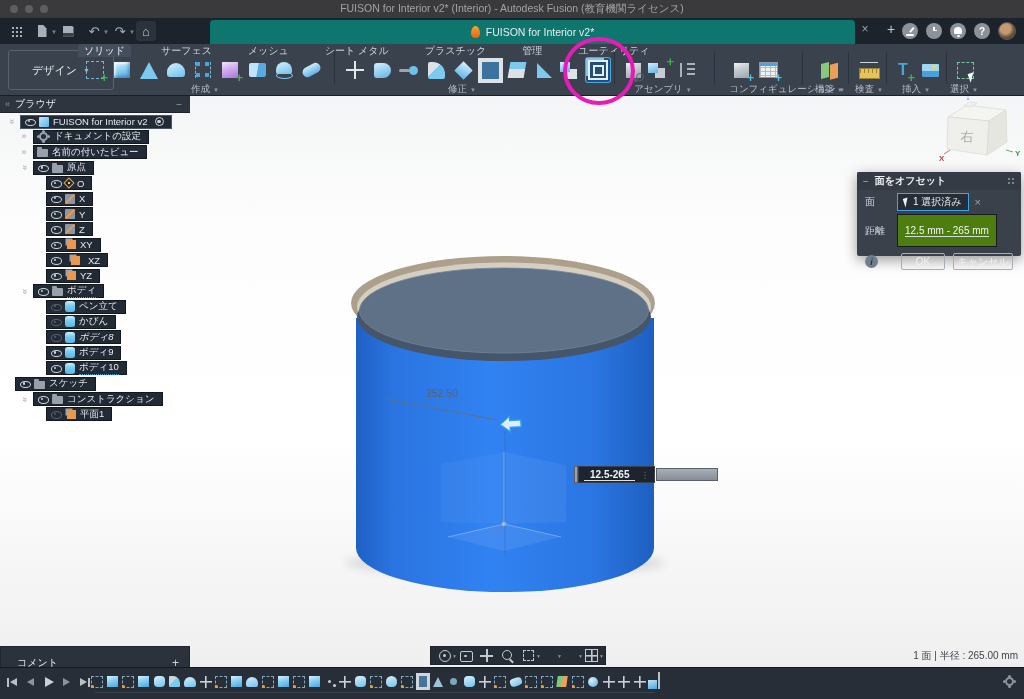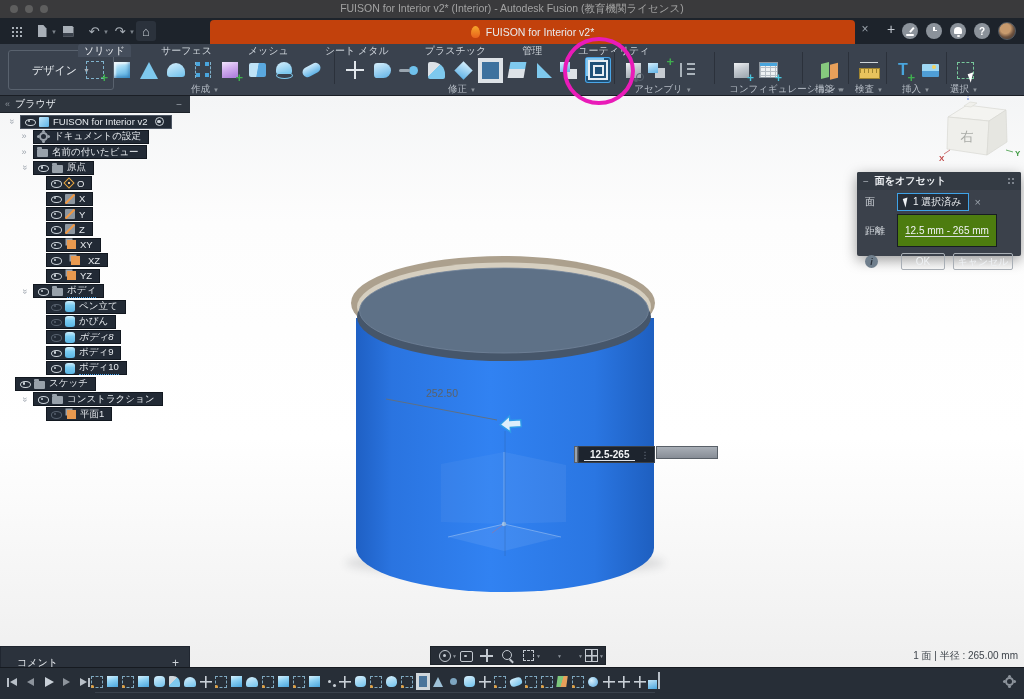--- a/index.html
+++ b/index.html
@@ -17,21 +17,21 @@
 #qat{position:absolute;left:4px;top:0;height:26px;display:flex;align-items:center;gap:6px;padding-left:2px}
 .qi{width:20px;height:20px;display:flex;align-items:center;justify-content:center;color:#a8afb7;position:relative}
 .qi .car{position:absolute;right:-5px;top:8px;font-size:6px;color:#7c838b}
 .qi-apps::before{content:"";width:11px;height:11px;background:radial-gradient(#a8afb7 1.1px,transparent 1.3px);background-size:4px 4px;background-position:0 0}
 .qi-file::before{content:"";width:9px;height:12px;background:#a8afb7;clip-path:polygon(0 0,65% 0,100% 30%,100% 100%,0 100%)}
 .qi-save::before{content:"";width:11px;height:11px;background:#a8afb7;clip-path:polygon(0 0,85% 0,100% 15%,100% 100%,0 100%);box-shadow:inset 0 -4px 0 #3a414b}
 .qi-undo::before{content:"↶";font-size:13px;line-height:1}
 .qi-redo::before{content:"↷";font-size:13px;line-height:1}
 .qi-home{background:#2b323c;border-radius:3px}
 .qi-home::before{content:"⌂";font-size:13px;line-height:1;color:#c3c9d0}
-#doc-tab{position:absolute;left:210px;top:2px;width:645px;height:24px;background:#c2410c;border-radius:4px 4px 0 0;display:flex;align-items:center;justify-content:center;gap:6px}
+#doc-tab{position:absolute;left:210px;top:2px;width:645px;height:24px;background:#0f766e;border-radius:4px 4px 0 0;display:flex;align-items:center;justify-content:center;gap:6px}
 #tab-flame{width:9px;height:12px;background:linear-gradient(180deg,#f6a62a,#e8611c);border-radius:50% 50% 45% 45%/62% 62% 38% 38%}
 #tab-title{font-size:10.5px;color:#e8ecef}
 #tab-close{position:absolute;left:858px;top:4px;font-size:12px;color:#9aa2ab;width:14px;text-align:center}
 #tab-new{position:absolute;left:884px;top:3px;font-size:14px;color:#c3c9d0;width:14px;text-align:center}
 #acct{position:absolute;right:8px;top:4px;display:flex;align-items:center;gap:8px}
 .circ{width:16px;height:16px;border-radius:50%;background:#8b929a;position:relative;display:flex;align-items:center;justify-content:center}
 .circ-gauge::before{content:"";position:absolute;left:7px;top:3px;width:1.6px;height:6px;background:#fff;transform:rotate(40deg);transform-origin:bottom}
 .circ-gauge::after{content:"";position:absolute;bottom:3px;left:4px;width:8px;height:2px;border-radius:2px;background:#fff}
 .circ-clock::before{content:"";position:absolute;width:1.5px;height:4px;background:#fff;left:7.3px;top:3.5px}
 .circ-clock::after{content:"";position:absolute;width:4px;height:1.5px;background:#fff;left:7.3px;top:6.5px}
@@ -148,21 +148,21 @@
 #face-x{color:#9aa2ab;font-size:11px}
 #dist-input{background:#4d7c0f;border:1px solid #171c23;padding:10px 7px;color:#f2f4f6}
 #dist-input span{border-bottom:1px solid #d8dce0}
 #dlg-foot{display:flex;align-items:center;gap:8px;padding:6px 8px 0 8px}
 #dlg-info{width:13px;height:13px;border-radius:50%;background:#6f7e8c;color:#2b323c;font-weight:bold;font-size:9px;display:flex;align-items:center;justify-content:center;font-style:italic}
 .dlg-btn{height:17px;border:1px solid #a8aeb5;border-radius:2px;color:#eef1f4;display:flex;align-items:center;justify-content:center;font-size:10px}
 #btn-ok{width:44px;margin-left:auto}
 #btn-cancel{width:60px}
 
 
-#float-input{position:absolute;left:574px;top:350px;height:17px;display:flex;}
+#float-input{position:absolute;left:574px;top:370px;height:17px;display:flex;align-items:center}
 #fi-tab{width:4px;height:17px;background:#9aa2ab;border:1px solid #596068}
 #fi-box{height:17px;background:#1d242e;border:1px solid #39404a;display:flex;align-items:center;padding:0 5px;gap:5px}
 #fi-box .val{font-size:10px;font-weight:bold;color:#f2f4f6;border-bottom:1px solid #dfe3e8;padding:0 6px}
 #fi-box .dots{color:#6a7380;font-size:9px;letter-spacing:0}
 #fi-bar{width:62px;height:13px;background:linear-gradient(#a9afb7,#878d96);border:1px solid #596068;margin-left:1px}
 
 
 #comment-bar{position:absolute;left:0;top:550px;width:190px;height:34px;background:#2b323c;border:1px solid #202630;display:flex;align-items:center;color:#e2e6ea;font-size:10px}
 #comment-bar .t{padding-left:16px}
 #comment-bar .plus{margin-left:auto;padding-right:10px;color:#cfd4da;font-size:12px}

